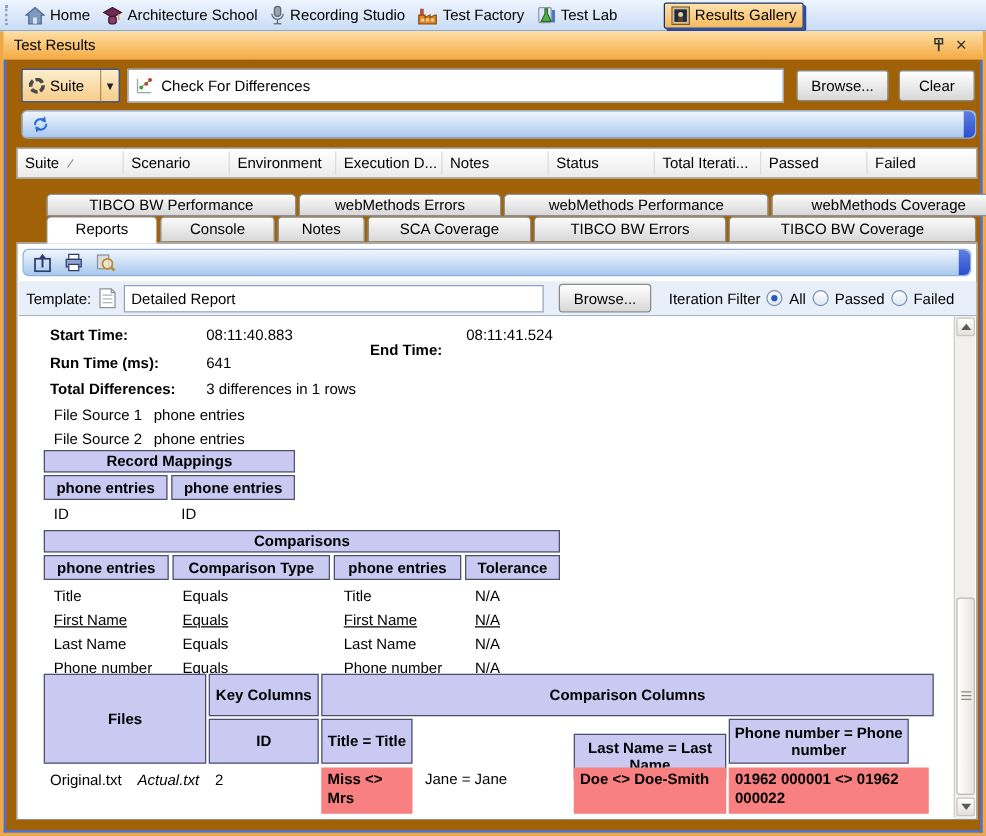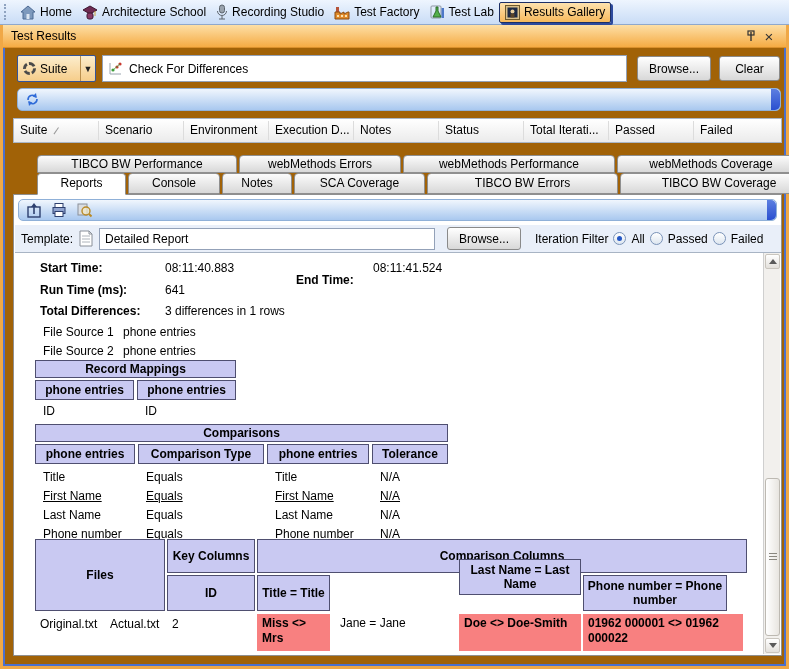--- a/index.html
+++ b/index.html
@@ -4,21 +4,21 @@
 <style>
   html,body{margin:0;padding:0;background:#fff;}
   *{box-sizing:border-box;font-family:"Liberation Sans",sans-serif;}
   #screen{position:relative;width:789px;height:669px;overflow:hidden;background:#d7e4f6;font-size:12px;color:#000;}
   .abs{position:absolute;}
 
   
   #app-toolbar{left:0;top:0;width:789px;height:25px;background:linear-gradient(#eef5fe,#c9dcf6);border-bottom:1px solid #8fa8cc;display:flex;align-items:center;padding-left:4px;}
   .grip{width:5px;height:16px;border-left:2px dotted #8fa3c0;margin-right:6px;}
   .tb-item{display:flex;align-items:center;gap:4px;padding:2px 5px;white-space:nowrap;cursor:default;}
-  .tb-item.active{background:linear-gradient(#fde2ae,#f7b95c);border:1px solid #1c2f66;box-shadow:2px 2px 0 #2d4a9e;border-radius:2px;}
+  .tb-item.active{background:linear-gradient(#fde2ae,#f7b95c);border:1px solid #1c2f66;box-shadow:2px 2px 0 #2d4a9e;border-radius:2px;margin-left:32px;}
   .tb-item svg{display:block;}
 
   
   #window{left:0;top:25px;width:789px;height:644px;border-left:3px solid #f0a846;border-right:3px solid #f0a846;border-bottom:3px solid #f0a846;background:#d7e4f6;}
   #titlebar{left:0;top:0;width:783px;height:23px;background:linear-gradient(#fddfa6,#f5ab43);border-bottom:1px solid #d98f2b;display:flex;align-items:center;padding:0 8px;}
   #titlebar .title{flex:1;}
   .cap-btn{width:18px;height:16px;display:flex;align-items:center;justify-content:center;color:#333;cursor:default;}
   #client{left:0;top:23px;width:783px;height:618px;border:2px solid #4c70cc;border-top:none;background:#a16207;position:absolute;}
 
   
@@ -236,21 +236,21 @@
         <div class="tab" style="width:200px;">TIBCO BW Performance</div>
         <div class="tab" style="width:162px;">webMethods Errors</div>
         <div class="tab" style="width:212px;">webMethods Performance</div>
         <div class="tab" style="width:188px;">webMethods Coverage</div>
       </div>
       <div id="tab-row2" class="tab-row">
         <div class="tab active" style="width:89px;">Reports</div>
         <div class="tab" style="width:92px;">Console</div>
         <div class="tab" style="width:70px;">Notes</div>
         <div class="tab" style="width:131px;">SCA Coverage</div>
-        <div class="tab" style="width:191px;">TIBCO BW Errors</div>
+        <div class="tab" style="width:154px;">TIBCO BW Errors</div>
         <div class="tab" style="width:198px;">TIBCO BW Coverage</div>
       </div>
 
       <div id="panel">
 
         <div id="report-toolbar" class="abs blue-bar" style="position:absolute;">
           <div class="icons">
             <span>
               <svg width="16" height="16">
                   <rect x="2" y="5" width="12" height="10" fill="none" stroke="#2d3f6e" stroke-width="1.4"></rect>
@@ -365,25 +365,25 @@
               <span style="padding-left:8px;">N/A</span>
             </div>
           </div>
 
           <div id="files-table">
             <div class="hdr-cell" style="left:0;top:0;width:130px;height:72px;">Files</div>
             <div class="hdr-cell" style="left:132px;top:0;width:88px;height:34px;">Key Columns</div>
             <div class="hdr-cell" style="left:222px;top:0;width:490px;height:34px;">Comparison Columns</div>
             <div class="hdr-cell" style="left:132px;top:36px;width:88px;height:36px;">ID</div>
             <div class="hdr-cell" style="left:222px;top:36px;width:73px;height:36px;">Title = Title</div>
-            <div class="hdr-cell" style="left:424px;top:20px;width:122px;height:36px;">Last Name = Last Name</div>
+            <div class="hdr-cell" style="left:424px;top:48px;width:122px;height:36px;">Last Name = Last Name</div>
             <div class="hdr-cell" style="left:548px;top:36px;width:144px;height:36px;">Phone number = Phone number</div>
 
             <span class="abs" style="left:5px;top:78px;">Original.txt</span>
-            <span class="abs" style="left:75px;top:78px;">Actual.txt</span>
+            <span class="abs" style="left:75px;top:78px;font-style:italic;">Actual.txt</span>
             <span class="abs" style="left:137px;top:78px;">2</span>
 
             <div class="diff-cell" style="left:222px;top:75px;width:73px;height:37px;">Miss &lt;&gt; Mrs</div>
             <div class="eq-cell" style="left:297px;top:75px;width:125px;height:37px;">Jane = Jane</div>
             <div class="diff-cell" style="left:424px;top:75px;width:122px;height:37px;">Doe &lt;&gt; Doe-Smith</div>
             <div class="diff-cell" style="left:548px;top:75px;width:160px;height:37px;">01962 000001 &lt;&gt; 01962 000022</div>
           </div>
         </div>
 
         <div id="vscroll">

